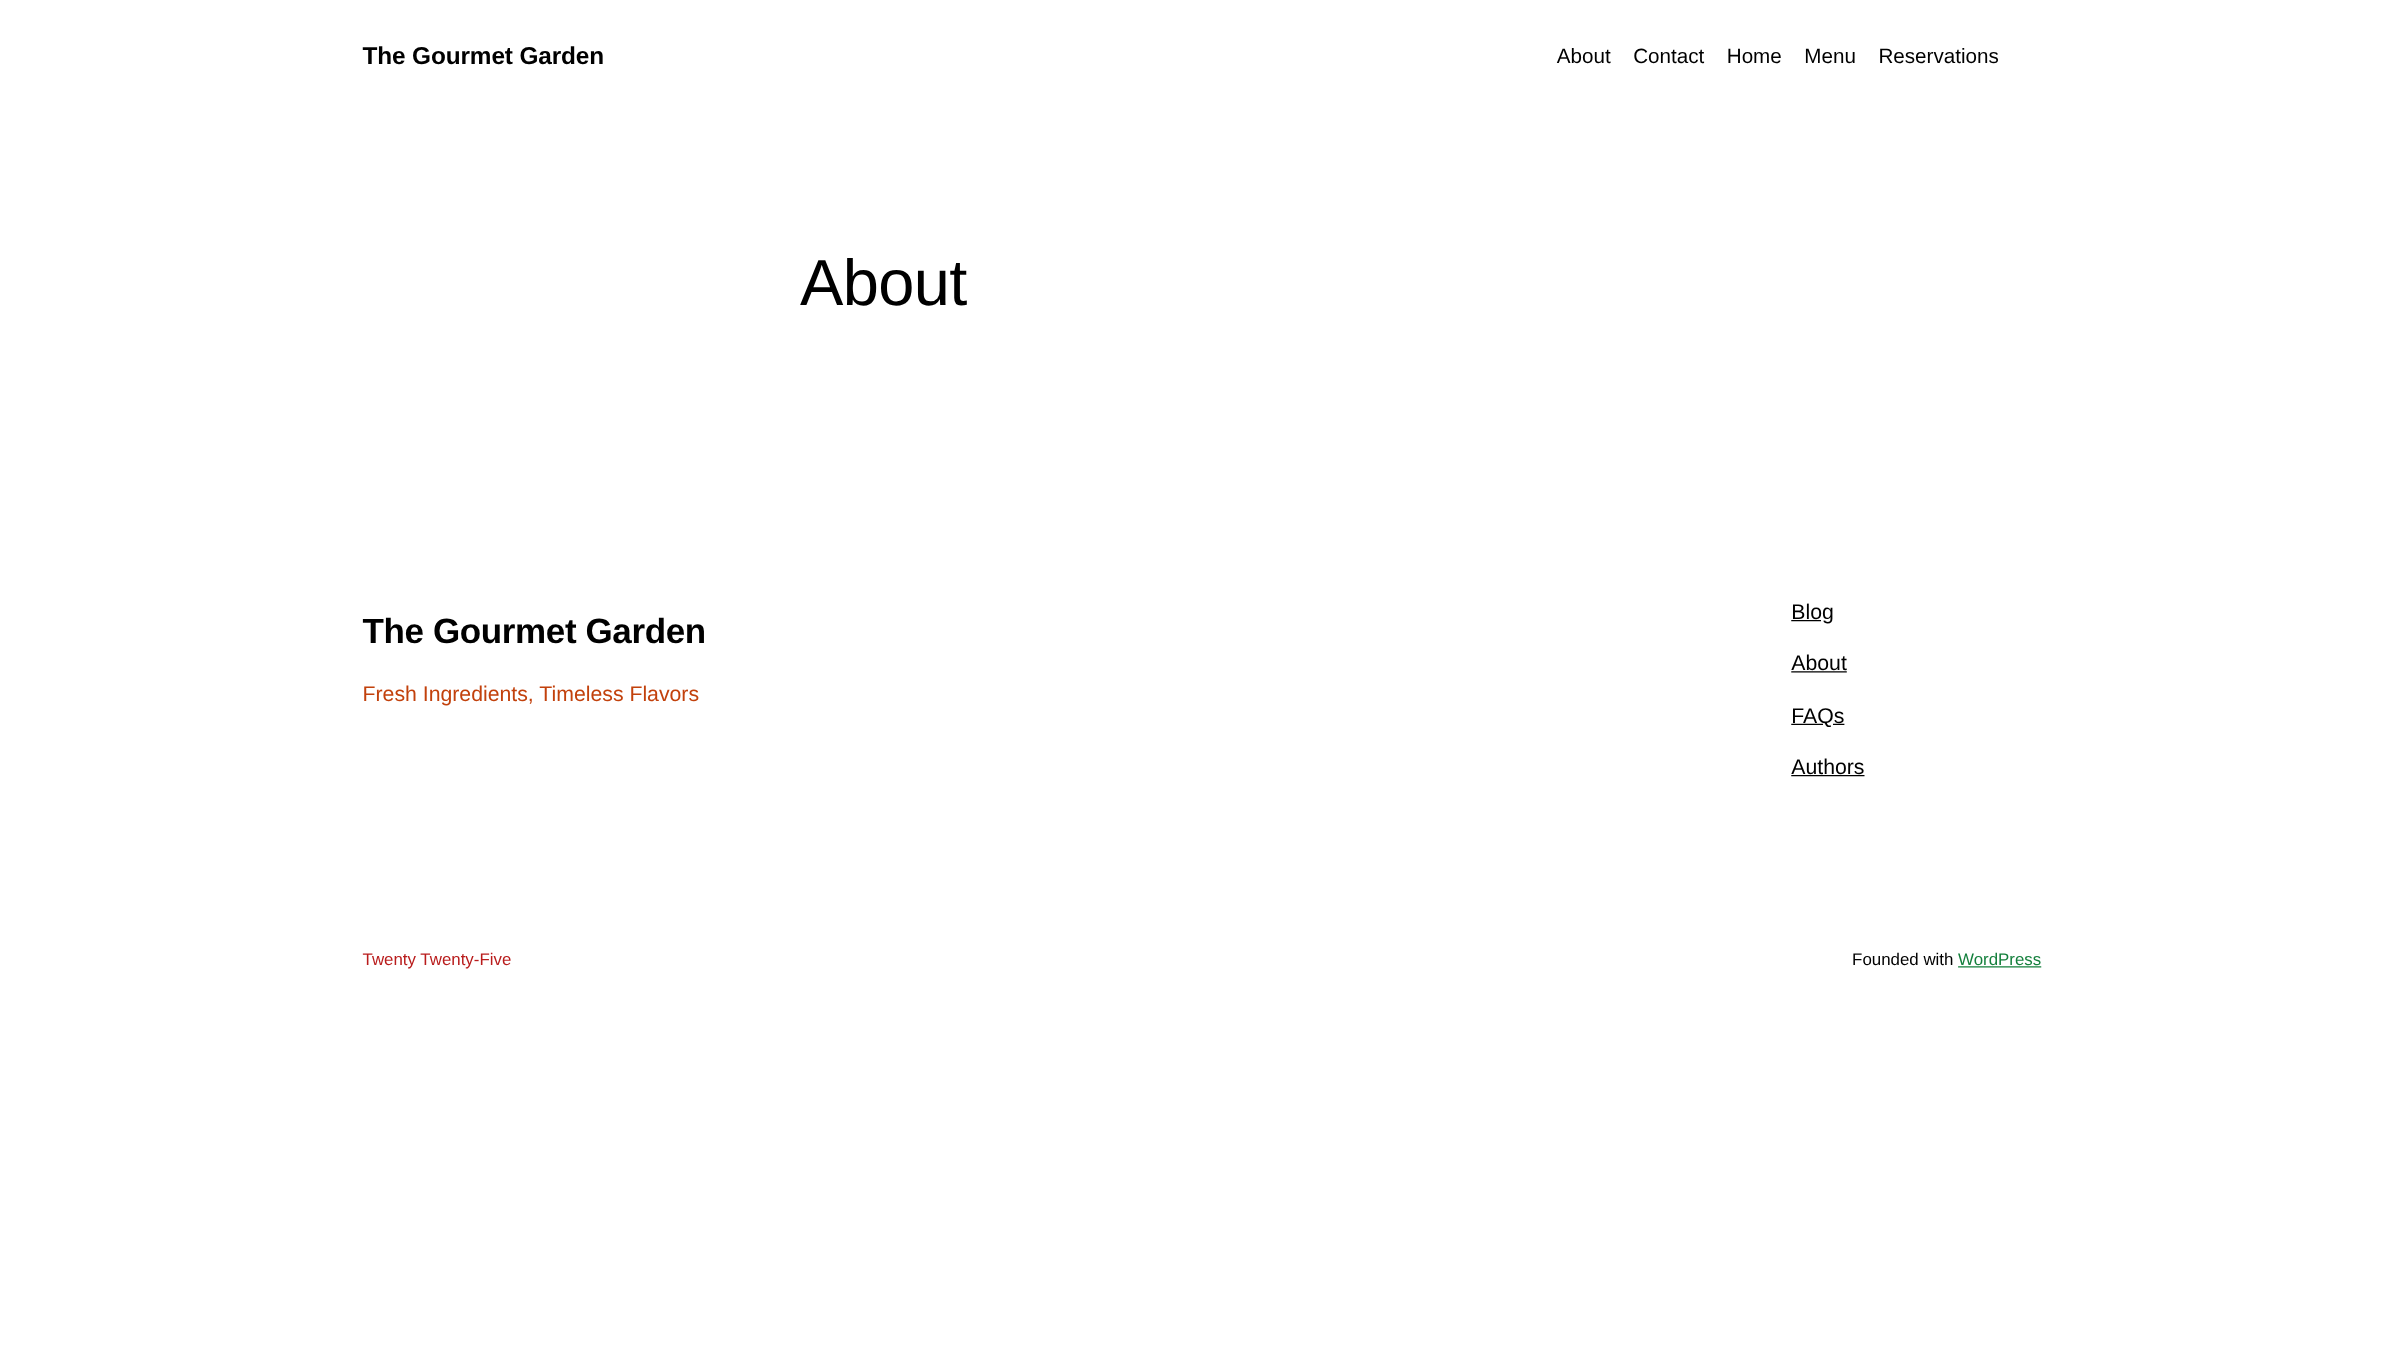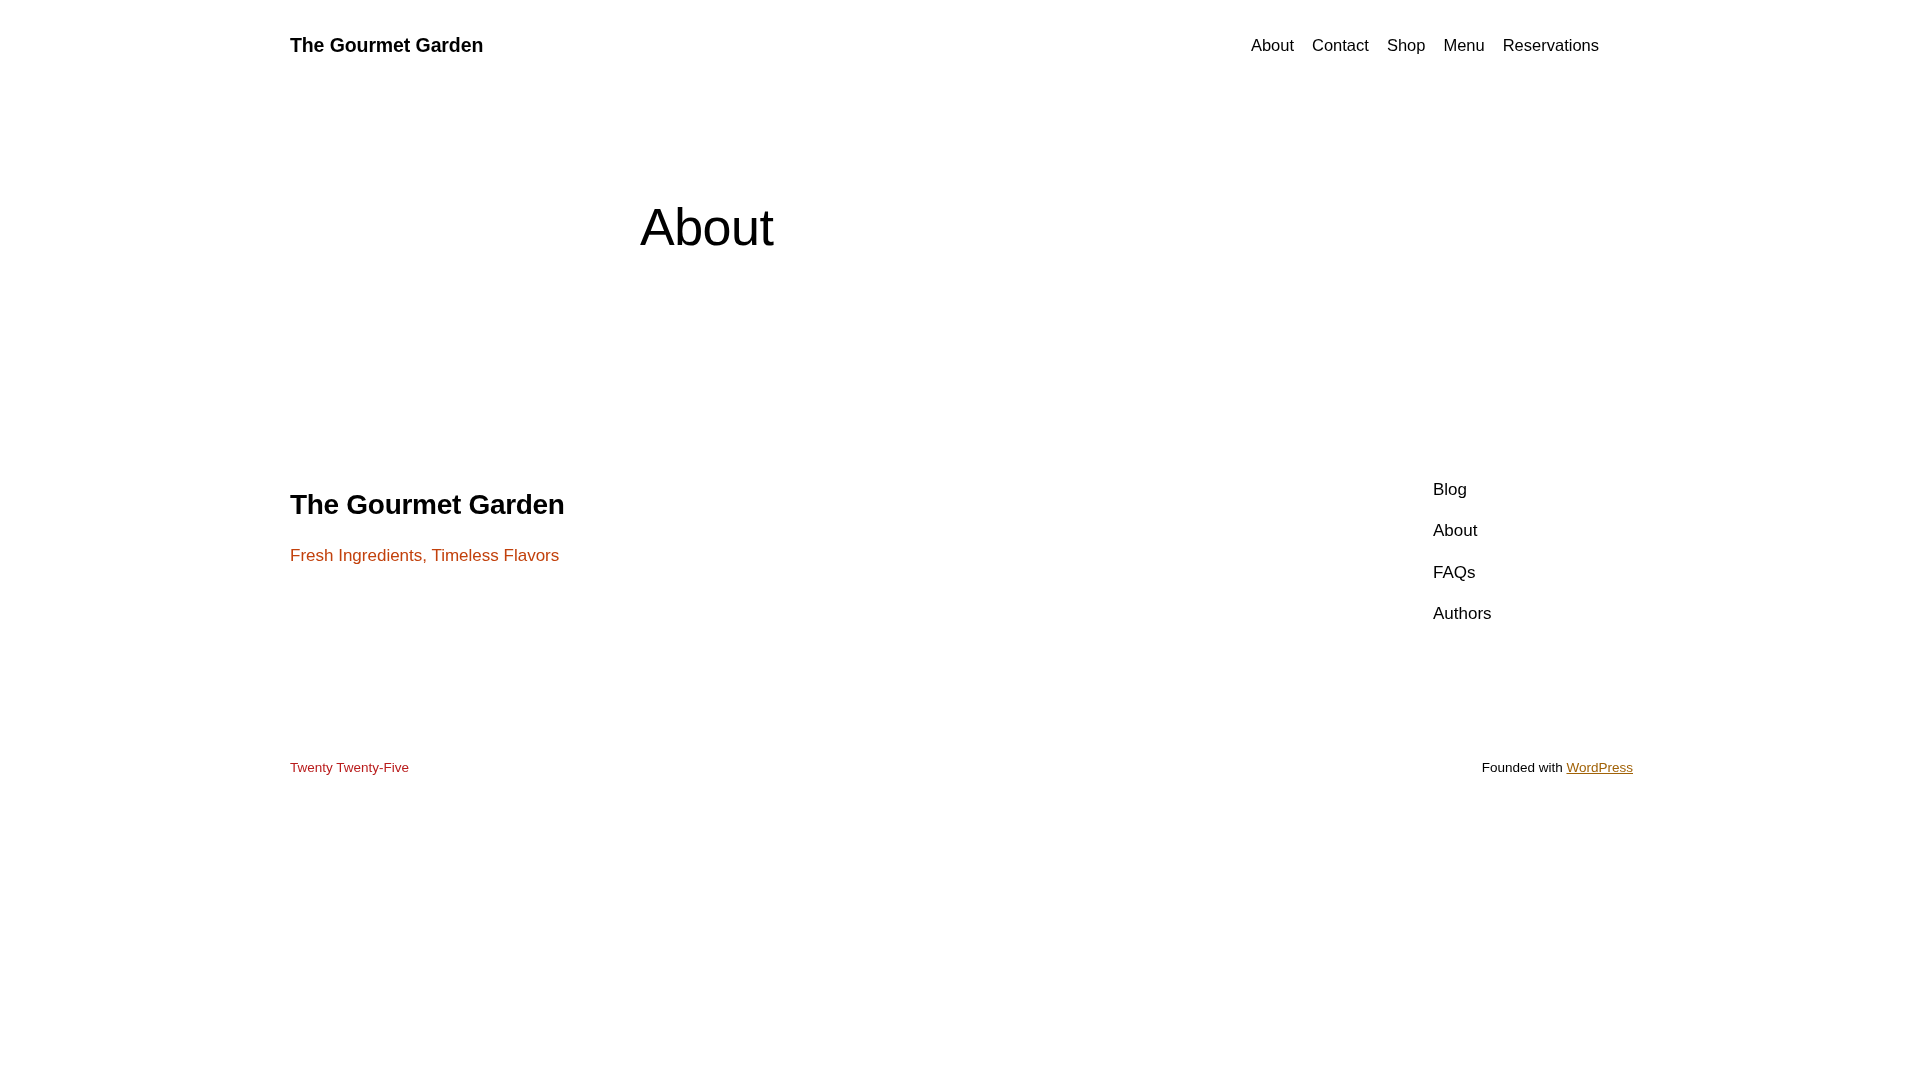--- a/index.html
+++ b/index.html
@@ -95,20 +95,21 @@
   .footer-tagline {
     font-size: 17px;
     line-height: 1.4;
     margin: 0;
     color: #c2410c;
   }
   .footer-navs {
     display: flex;
     gap: 0;
     padding-right: 215px;
+    text-decoration: underline;
   }
   .footer-nav {
     display: flex;
     flex-direction: column;
     gap: 21px;
     width: 200px;
   }
   .footer-link {
     font-size: 17px;
     color: #000;
@@ -128,36 +129,36 @@
     font-size: 13.5px;
     color: #b91c1c;
     line-height: 1.3;
   }
   .credit-right {
     font-size: 13.5px;
     color: #000;
     line-height: 1.3;
   }
   .credit-right a {
-    color: #a16207;
+    color: #15803d;
     text-decoration: underline;
     cursor: pointer;
   }
 </style>
 </head>
 <body>
 
 <div class="page">
 
   <header class="site-header">
     <div class="site-title">The Gourmet Garden</div>
     <nav class="main-nav">
       <a class="nav-link">About</a>
       <a class="nav-link">Contact</a>
-      <a class="nav-link">Shop</a>
+      <a class="nav-link">Home</a>
       <a class="nav-link">Menu</a>
       <a class="nav-link">Reservations</a>
     </nav>
   </header>
 
   <main class="main">
     <h1 class="entry-title">About</h1>
   </main>
 
   <footer class="site-footer">

